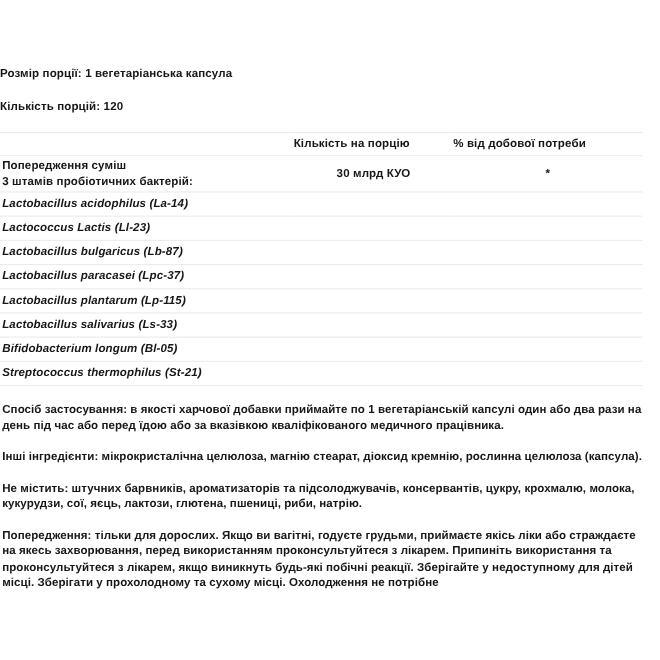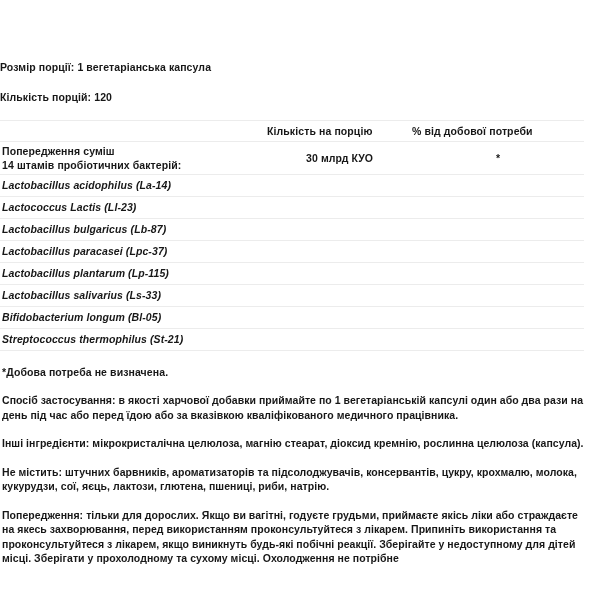--- a/index.html
+++ b/index.html
@@ -123,21 +123,21 @@
       <tr class="hdr-row">
         <th class="c-name"></th>
         <th class="c-amt">Кількість на порцію</th>
         <th class="c-dv">% від добової потреби</th>
       </tr>
     </thead>
     <tbody>
       <tr class="blend-row">
         <td class="name">
           <span class="blend-name-l1">Попередження суміш</span>
-          <span class="blend-name-l2">14 штамів пробіотичних бактерій:</span>
+          <span class="blend-name-l2">3 штамів пробіотичних бактерій:</span>
         </td>
         <td class="amt">30 млрд КУО</td>
         <td class="dv">*</td>
       </tr>
 
       <tr class="strain-row">
         <td colspan="3">Lactobacillus acidophilus (La-14)</td>
       </tr>
       <tr class="strain-row">
         <td colspan="3">Lactococcus Lactis (Ll-23)</td>
@@ -156,20 +156,19 @@
       </tr>
       <tr class="strain-row">
         <td colspan="3">Bifidobacterium longum (Bl-05)</td>
       </tr>
       <tr class="strain-row">
         <td colspan="3">Streptococcus thermophilus (St-21)</td>
       </tr>
     </tbody>
   </table>
 
-  <p class="footnote">*Добова потреба не визначена.</p>
 
   <p class="para">Спосіб застосування: в якості харчової добавки приймайте по 1 вегетаріанській капсулі один або два рази на день під час або перед їдою або за вказівкою кваліфікованого медичного працівника.</p>
   <p class="para">Інші інгредієнти: мікрокристалічна целюлоза, магнію стеарат, діоксид кремнію, рослинна целюлоза (капсула).</p>
   <p class="para">Не містить: штучних барвників, ароматизаторів та підсолоджувачів, консервантів, цукру, крохмалю, молока, кукурудзи, сої, яєць, лактози, глютена, пшениці, риби, натрію.</p>
   <p class="para">Попередження: тільки для дорослих. Якщо ви вагітні, годуєте грудьми, приймаєте якісь ліки або страждаєте на якесь захворювання, перед використанням проконсультуйтеся з лікарем. Припиніть використання та проконсультуйтеся з лікарем, якщо виникнуть будь-які побічні реакції. Зберігайте у недоступному для дітей місці.  Зберігати у прохолодному та сухому місці. Охолодження не потрібне</p>
 
 </div>
 
 </body></html>

